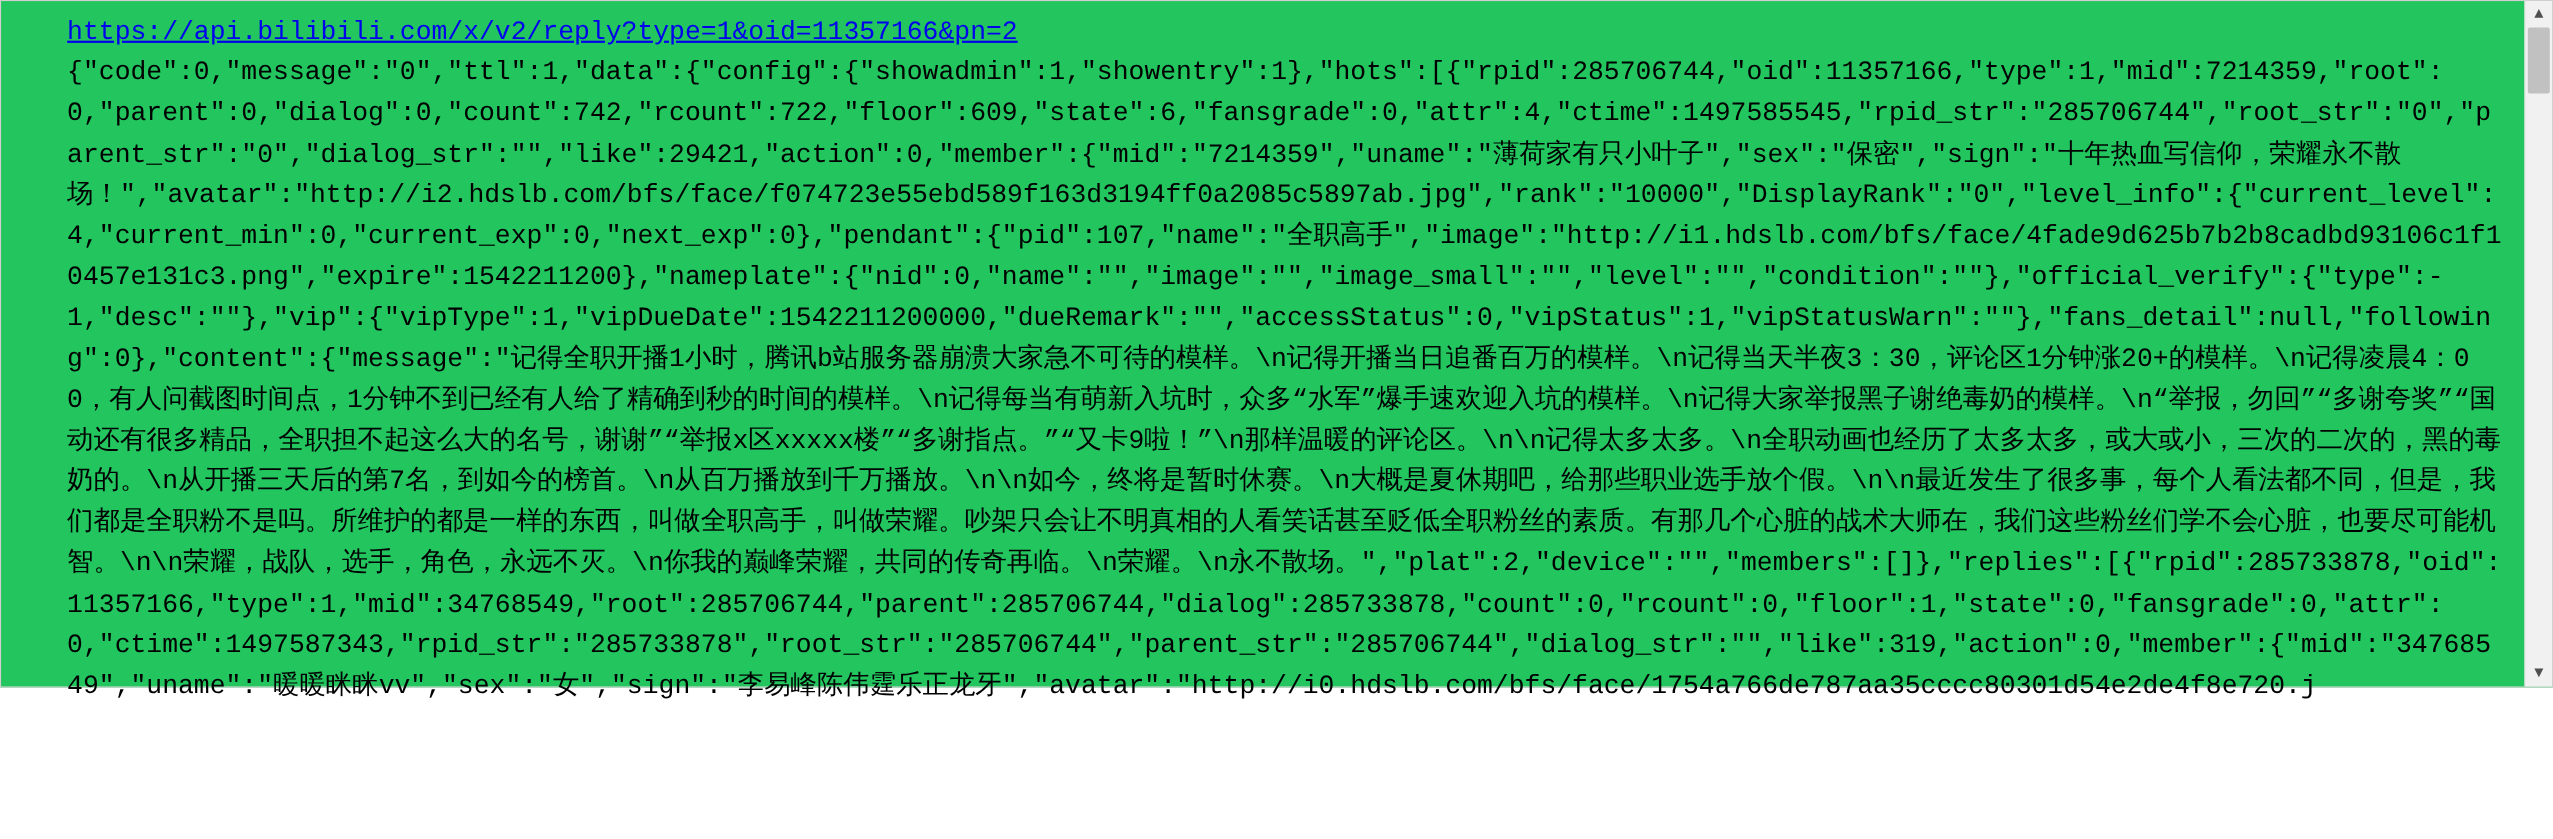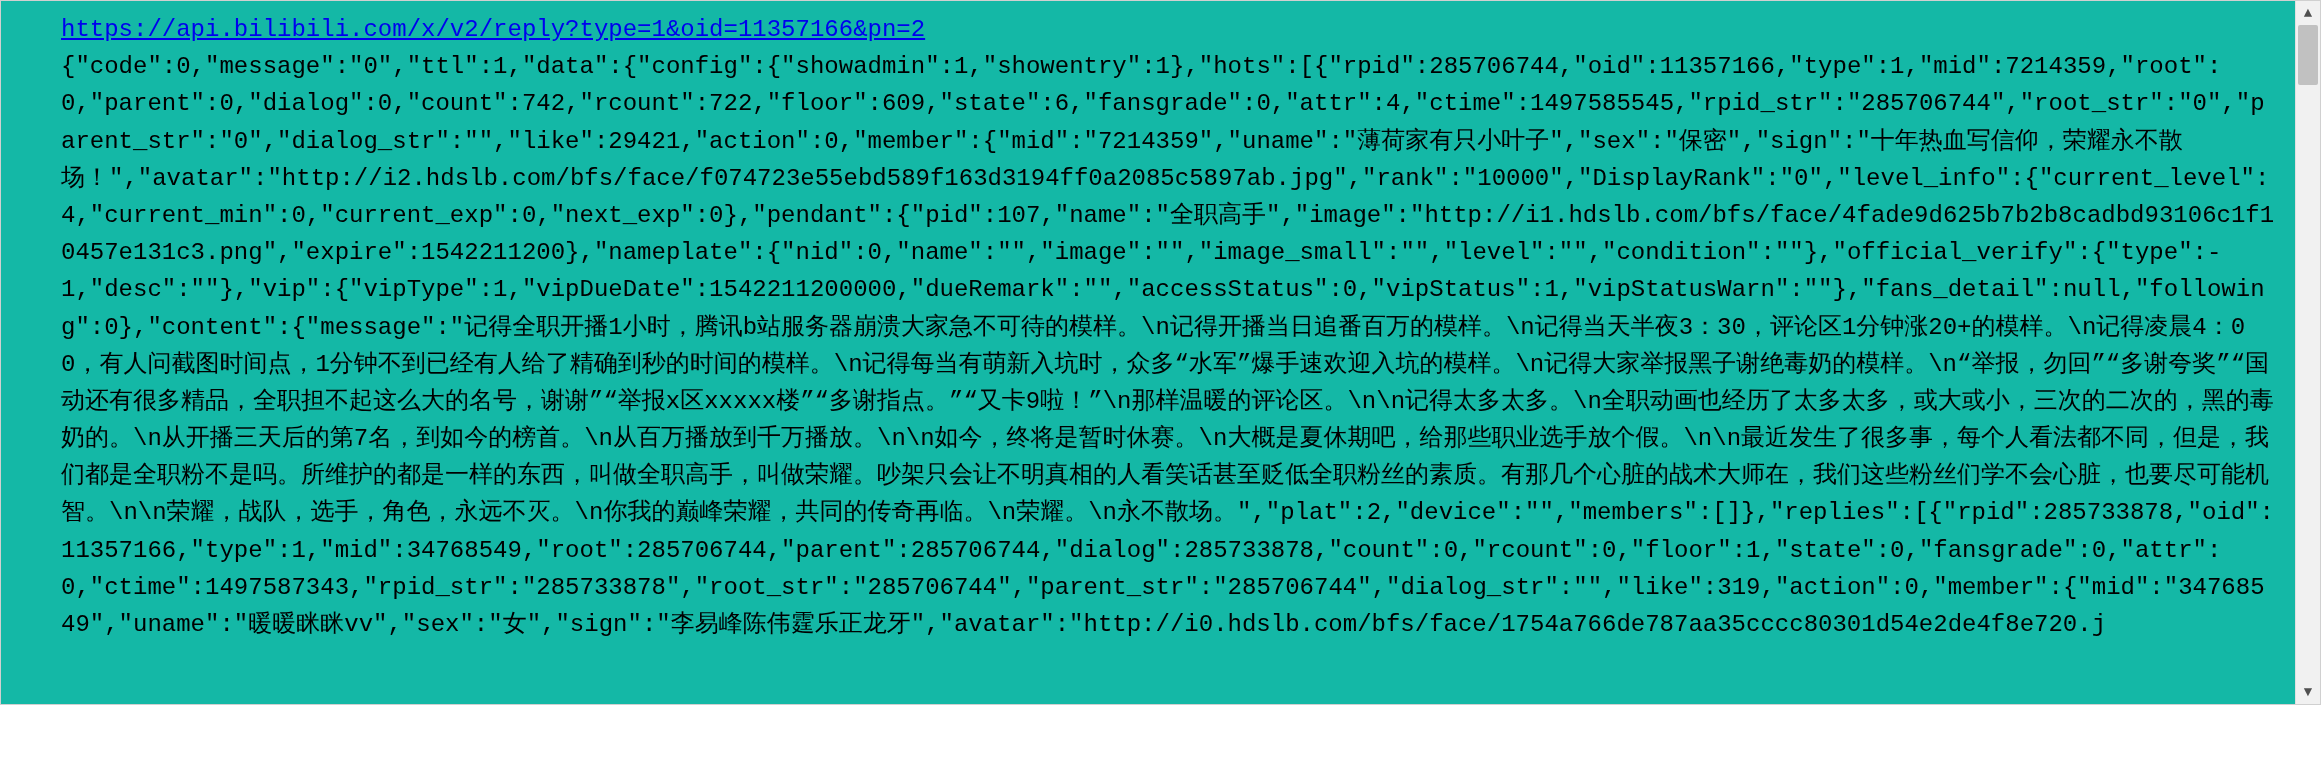--- a/index.html
+++ b/index.html
@@ -7,24 +7,24 @@
     padding: 0;
     width: 2321px;
     height: 763px;
     background: #ffffff;
     overflow: hidden;
     font-family: "SimSun", "宋体", "Courier New", monospace;
   }
   .outer {
     position: relative;
     width: 2321px;
-    height: 705px;
+    height: 625px;
     box-sizing: border-box;
     border: 1px solid #d0d0d0;
-    background: #14b8a6;
+    background: #22c55e;
   }
   .scrollbar {
     position: absolute;
     right: 0;
     top: 0;
     bottom: 0;
     width: 24px;
     background: #f1f1f1;
     display: flex;
     flex-direction: column;

